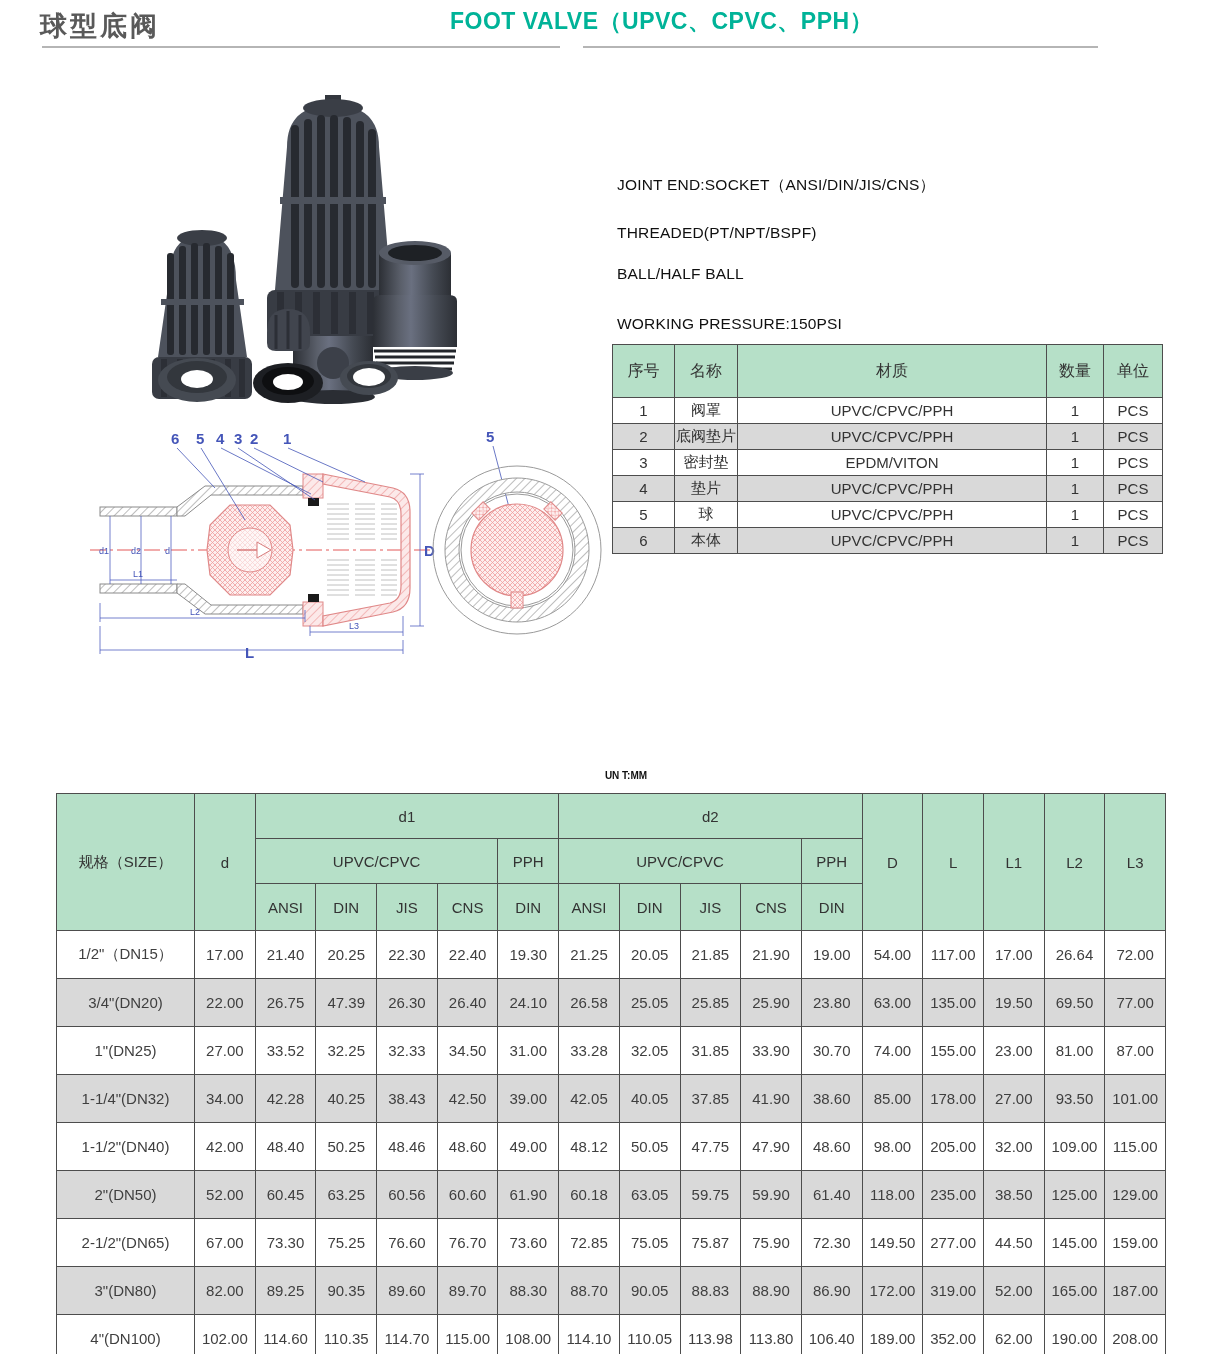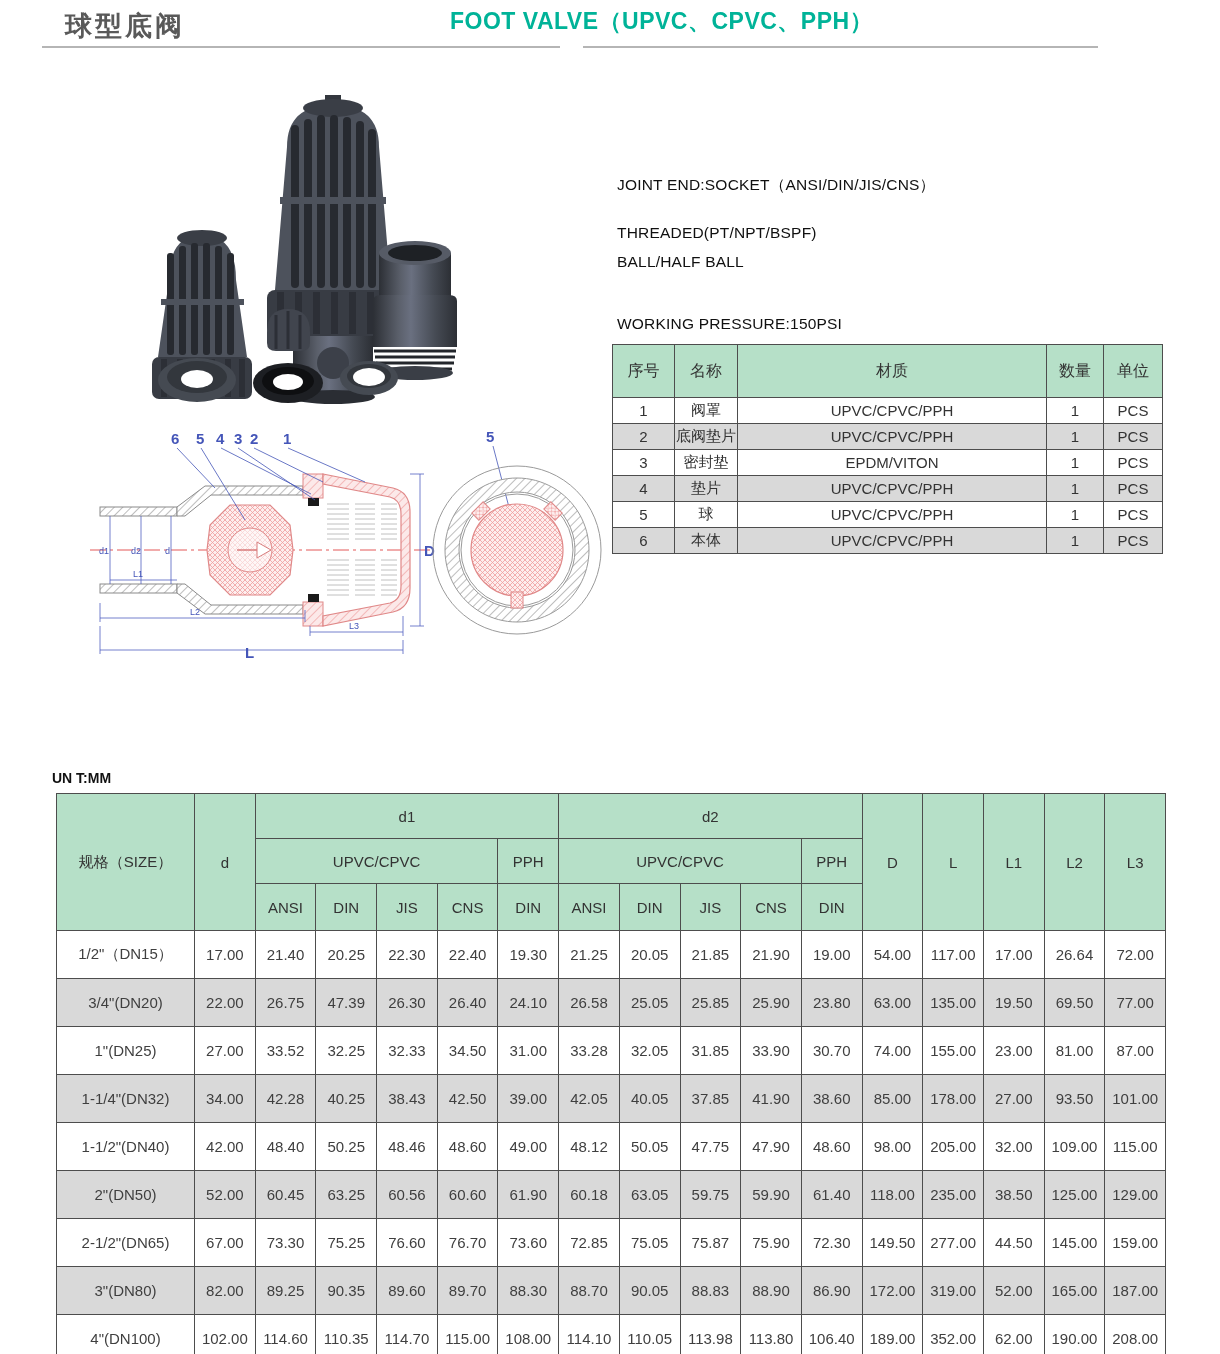--- a/index.html
+++ b/index.html
@@ -1,39 +1,39 @@
 <!DOCTYPE html>
 <html><head>
 <meta charset="utf-8">
 <style>
   html,body{margin:0;padding:0;background:#ffffff;}
   .page{
     position:relative;width:1220px;height:1354px;background:#ffffff;overflow:hidden;
     font-family:"Liberation Sans","DejaVu Sans",sans-serif;color:#333;
   }
   
-  .title-cn{position:absolute;left:65px;top:8px;font-size:27px;font-weight:700;color:#595959;letter-spacing:3px;}
+  .title-cn{position:absolute;left:40px;top:8px;font-size:27px;font-weight:700;color:#595959;letter-spacing:3px;}
   .title-en{position:absolute;left:450px;top:6px;font-size:23px;font-weight:700;color:#00b398;letter-spacing:0.5px;}
   .rule{position:absolute;top:46px;height:2px;background:#b5b5b5;}
   .rule-left{left:42px;width:518px;}
   .rule-right{left:583px;width:515px;}
   
   .photo{position:absolute;left:95px;top:85px;}
   .drawing{position:absolute;left:65px;top:420px;}
   
   .spec-line{position:absolute;left:617px;margin:0;font-size:15.5px;font-weight:400;color:#101010;letter-spacing:0.2px;}
   
   table{border-collapse:collapse;table-layout:fixed;}
   th,td{border:1.6px solid #4d4d4d;text-align:center;vertical-align:middle;overflow:hidden;white-space:nowrap;}
   th{background:#b6e0c8;font-weight:400;color:#333;margin-left:28px;}
   .parts{position:absolute;left:612px;top:344px;width:550px;}
   .parts th{height:50px;font-size:16px;}
   .parts td{height:23px;font-size:15px;color:#333;background:#ffffff;}
   .parts tbody tr:nth-child(even) td{background:#d9d9d9;}
-  .unit-note{position:absolute;left:52px;top:770px;width:1108px;text-align:left;font-size:14px;font-weight:700;color:#111;}
+  .unit-note{position:absolute;left:72px;top:770px;width:1108px;text-align:center;font-size:10px;font-weight:700;color:#111;}
   .dims{position:absolute;left:56px;top:793px;width:1110px;}
   .dims th{font-size:15px;}
   .dims thead tr.h1 th{height:42px;}
   .dims thead tr.h2 th{height:42px;}
   .dims thead tr.h3 th{height:44px;}
   .dims td{height:45px;font-size:15px;color:#3f3f3f;background:#ffffff;}
   .dims tbody tr:nth-child(even) td{background:#d9d9d9;}
 </style>
 </head>
 <body>
@@ -298,21 +298,21 @@
       <g fill="url(#crossP)" stroke="#e08888" stroke-width="1">
         <rect x="408" y="86" width="16" height="10" transform="rotate(-45 416 91)"></rect>
         <rect x="480" y="86" width="16" height="10" transform="rotate(45 488 91)"></rect>
         <rect x="446" y="172" width="12" height="16"></rect>
       </g>
     </g>
   </svg>
 
   <p class="spec-line" style="top:175px">JOINT END:SOCKET（ANSI/DIN/JIS/CNS）</p>
   <p class="spec-line" style="top:224px">THREADED(PT/NPT/BSPF)</p>
-  <p class="spec-line" style="top:253px">BALL/HALF BALL</p>
+  <p class="spec-line" style="top:265px">BALL/HALF BALL</p>
   <p class="spec-line" style="top:315px">WORKING PRESSURE:150PSI</p>
 
   <table class="parts">
     <colgroup>
       <col style="width:62px">
         <col style="width:63px">
         <col style="width:309px">
         <col style="width:57px">
         <col style="width:59px">
     </colgroup>

